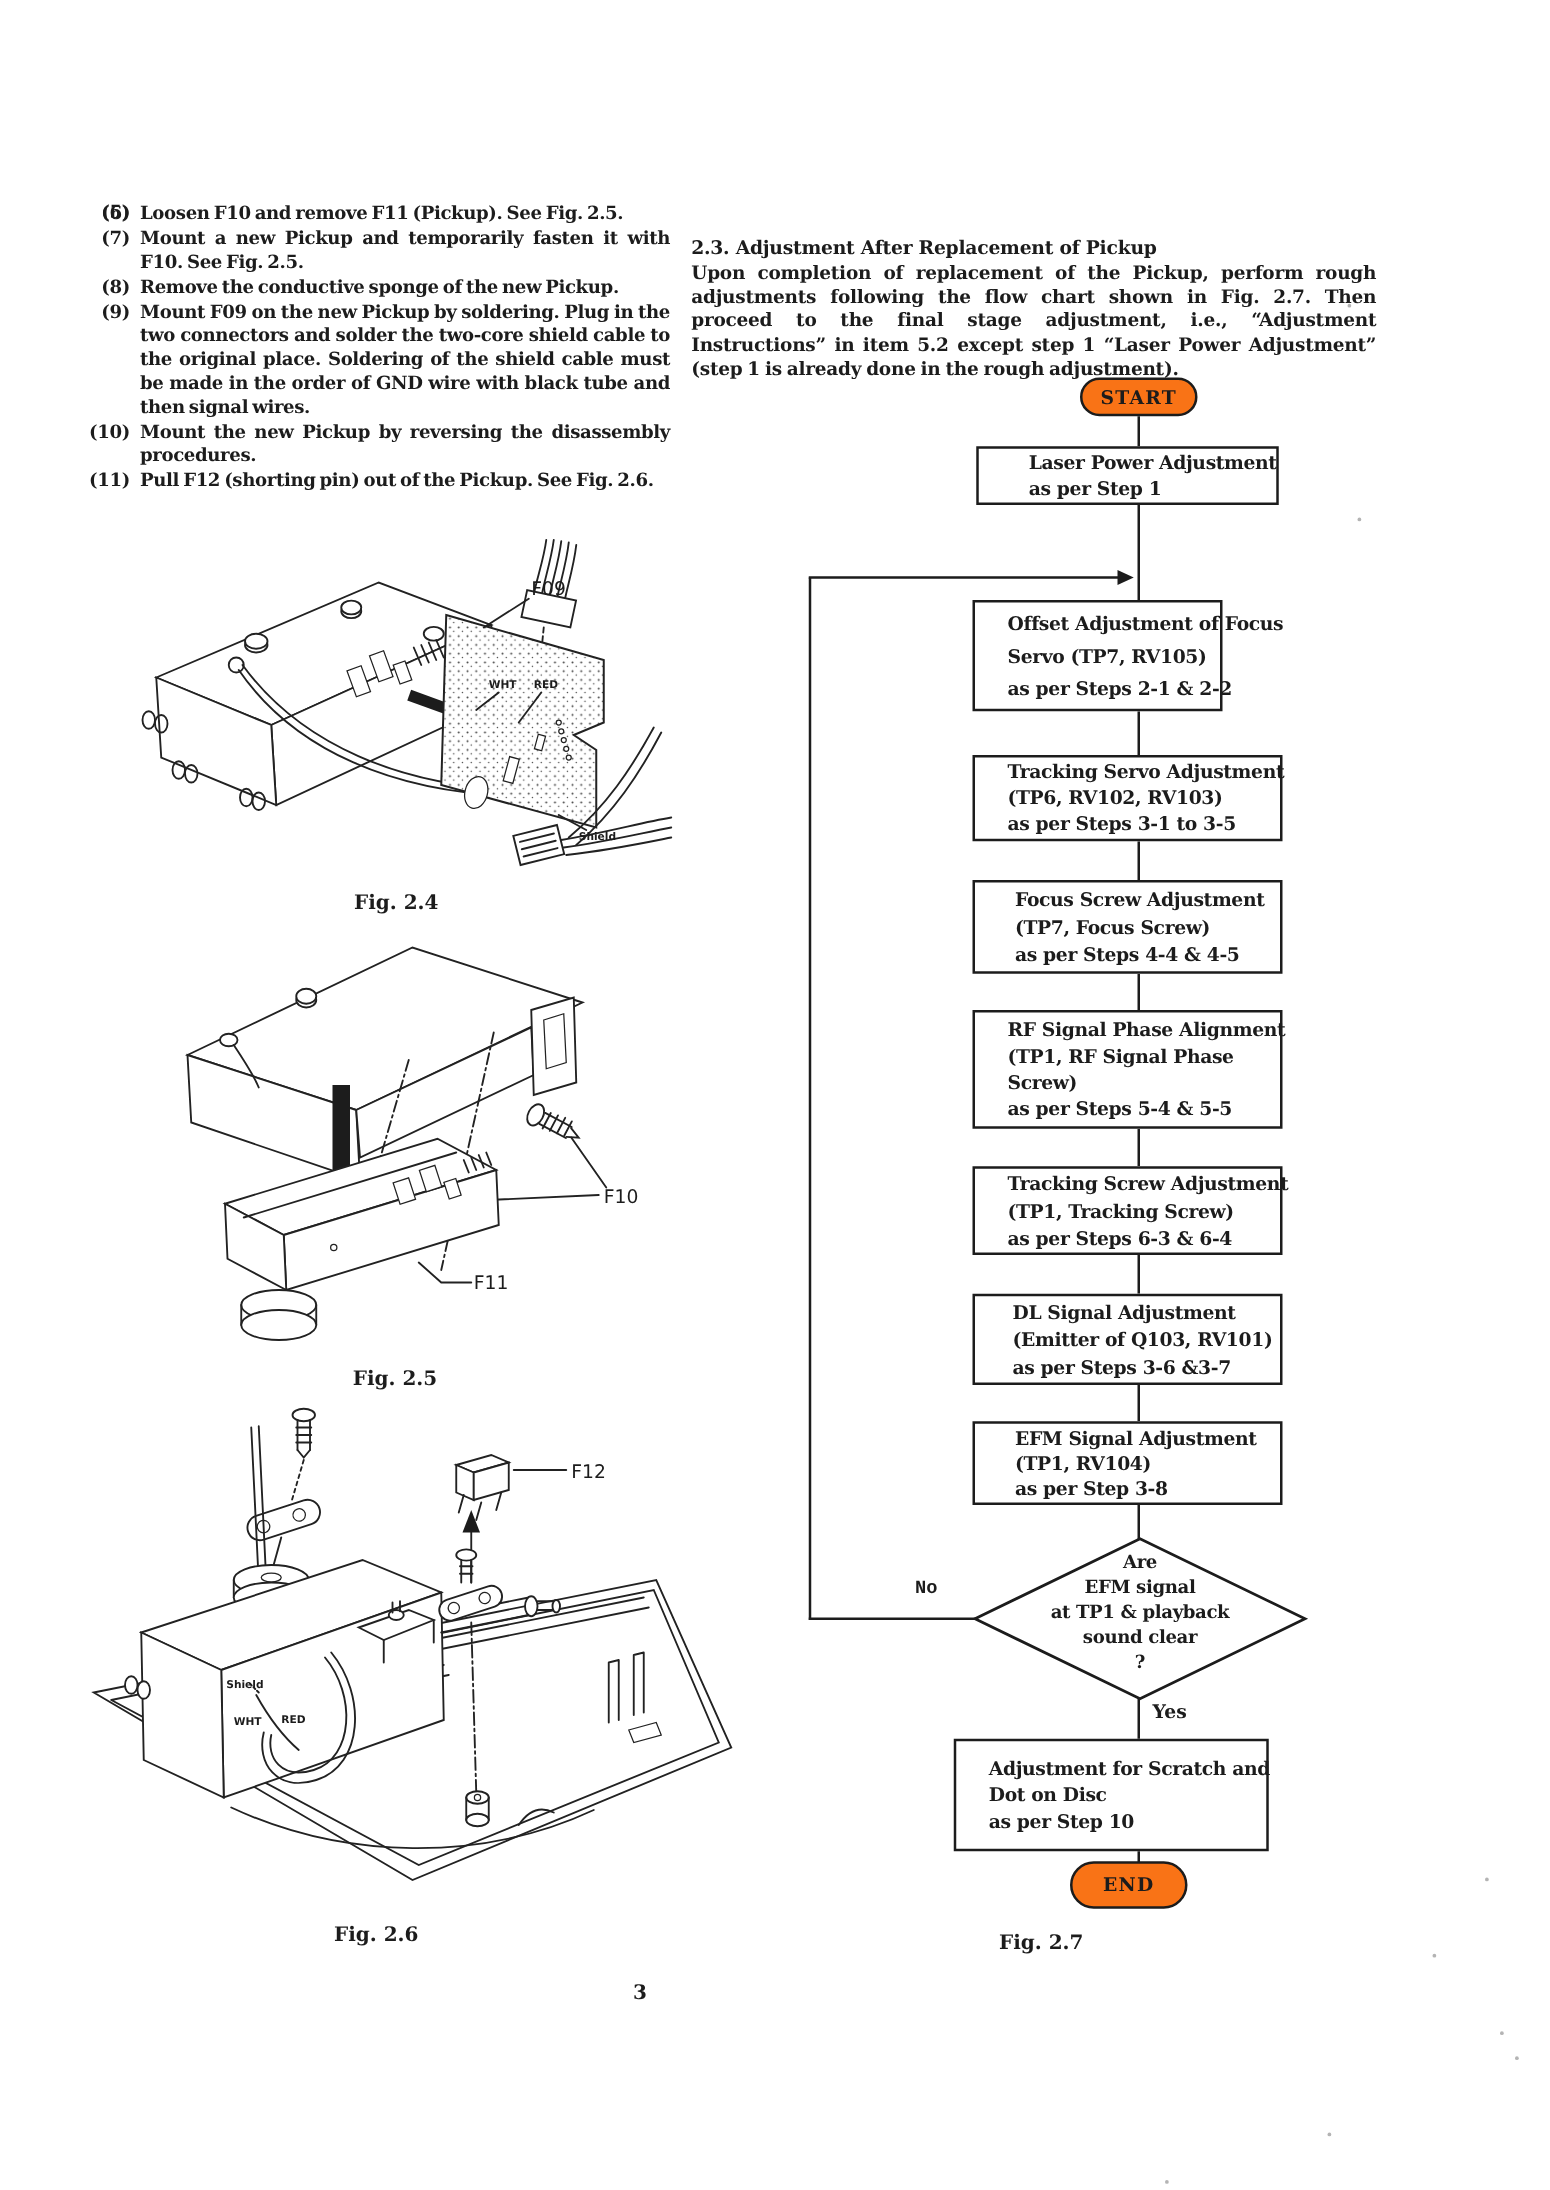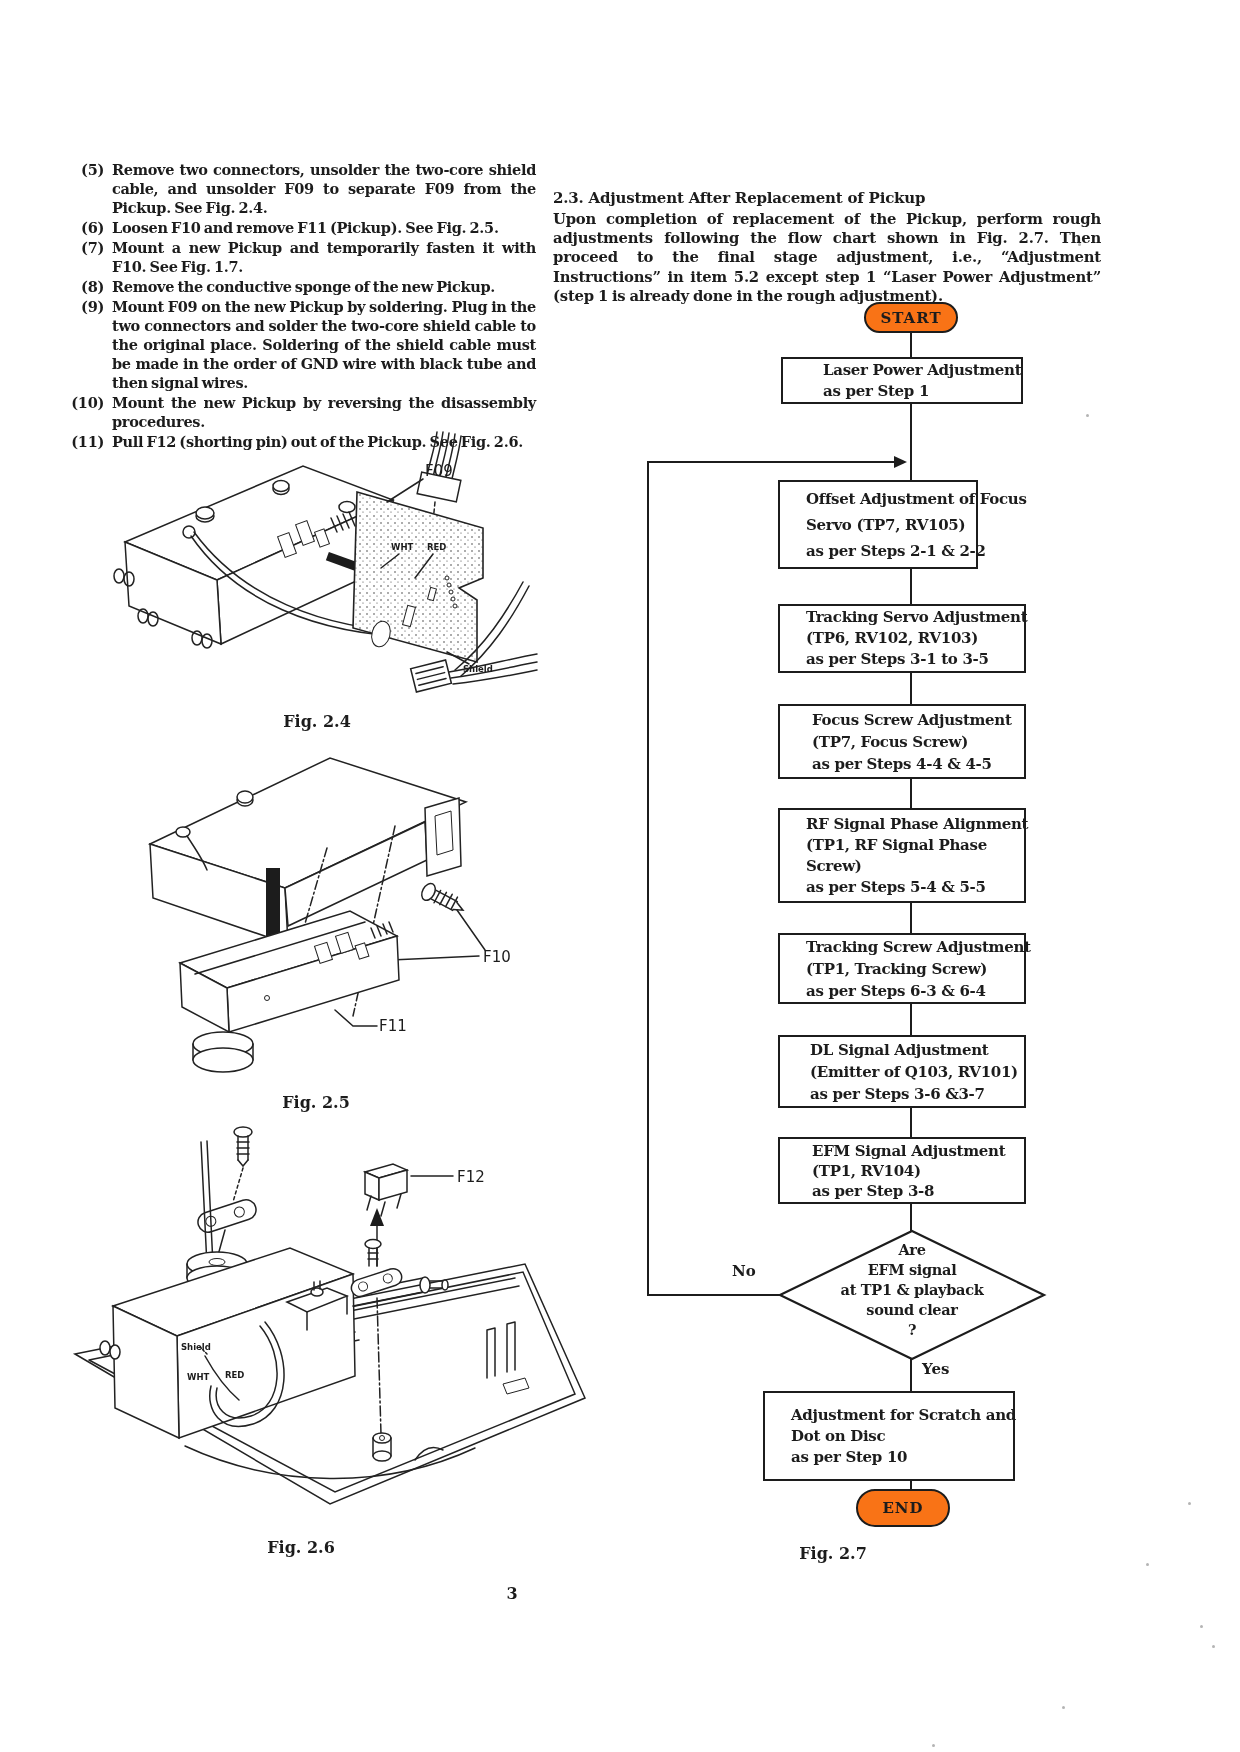--- a/index.html
+++ b/index.html
@@ -52,29 +52,28 @@
   .tiny { font:bold 8.5px "DejaVu Sans", sans-serif; fill:#1c1c1c; }
 
   .speck { position:absolute; width:3px; height:3px; background:#777; opacity:.55; border-radius:50%; }
 </style>
 </head>
 <body>
 
 <div class="steps">
   <div class="step">
     <span class="num">(5)</span>
-    <span class="txt">Remove two connectors, unsolder the two-core shield cable, and unsolder F09 to separate F09 from the Pickup. See Fig. 2.4.</span>
   </div>
   <div class="step">
     <span class="num">(6)</span>
     <span class="txt">Loosen F10 and remove F11 (Pickup). See Fig. 2.5.</span>
   </div>
   <div class="step">
     <span class="num">(7)</span>
-    <span class="txt">Mount a new Pickup and temporarily fasten it with F10. See Fig. 1.7.</span>
+    <span class="txt">Mount a new Pickup and temporarily fasten it with F10. See Fig. 2.5.</span>
   </div>
   <div class="step">
     <span class="num">(8)</span>
     <span class="txt">Remove the conductive sponge of the new Pickup.</span>
   </div>
   <div class="step">
     <span class="num">(9)</span>
     <span class="txt">Mount F09 on the new Pickup by soldering. Plug in the two connectors and solder the two-core shield cable to the original place. Soldering of the shield cable must be made in the order of GND wire with black tube and then signal wires.</span>
   </div>
   <div class="step">
@@ -374,21 +373,21 @@
   <svg class="abs" style="left:774px;top:1228px;" width="276" height="134" viewBox="0 0 276 134">
     <polygon points="6,67 138,3 270,67 138,131" fill="#fff" stroke="#1c1c1c" stroke-width="2.2"></polygon>
   </svg>
   <div class="diamond-text" style="left:774px;top:1240px;width:276px;">
     <span style="display:block">Are</span>
     <span style="display:block">EFM signal</span>
     <span style="display:block">at TP1 &amp; playback</span>
     <span style="display:block">sound clear</span>
     <span style="display:block">?</span>
   </div>
-  <div class="branch-label" style="left:732px;top:1262px;">No</div>
+  <div class="branch-label" style="left:732px;top:1262px;font-family:Liberation Mono, monospace;">No</div>
   <div class="branch-label" style="left:922px;top:1360px;">Yes</div>
 
   <div class="fbox" style="left:763px;top:1391px;width:252px;height:90px;padding-left:26px;">
     <span>Adjustment for Scratch and</span>
     <span>Dot on Disc</span>
     <span>as per Step 10</span>
   </div>
 </div>
 <div class="caption" style="left:778px;top:1544px;">Fig. 2.7</div>
 

